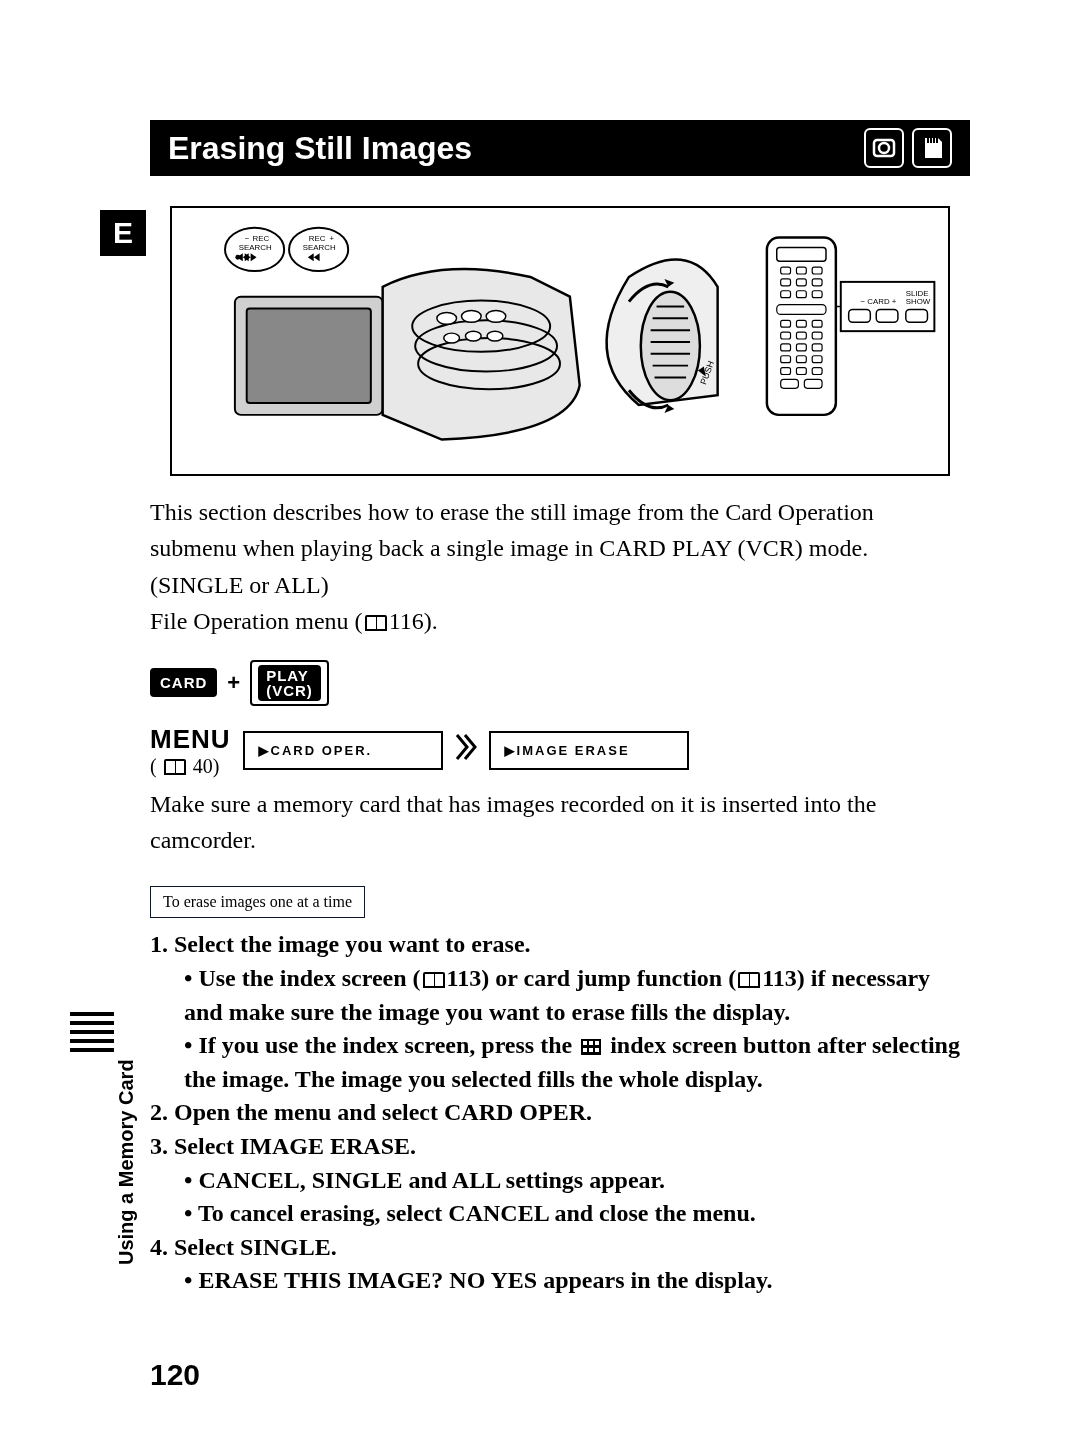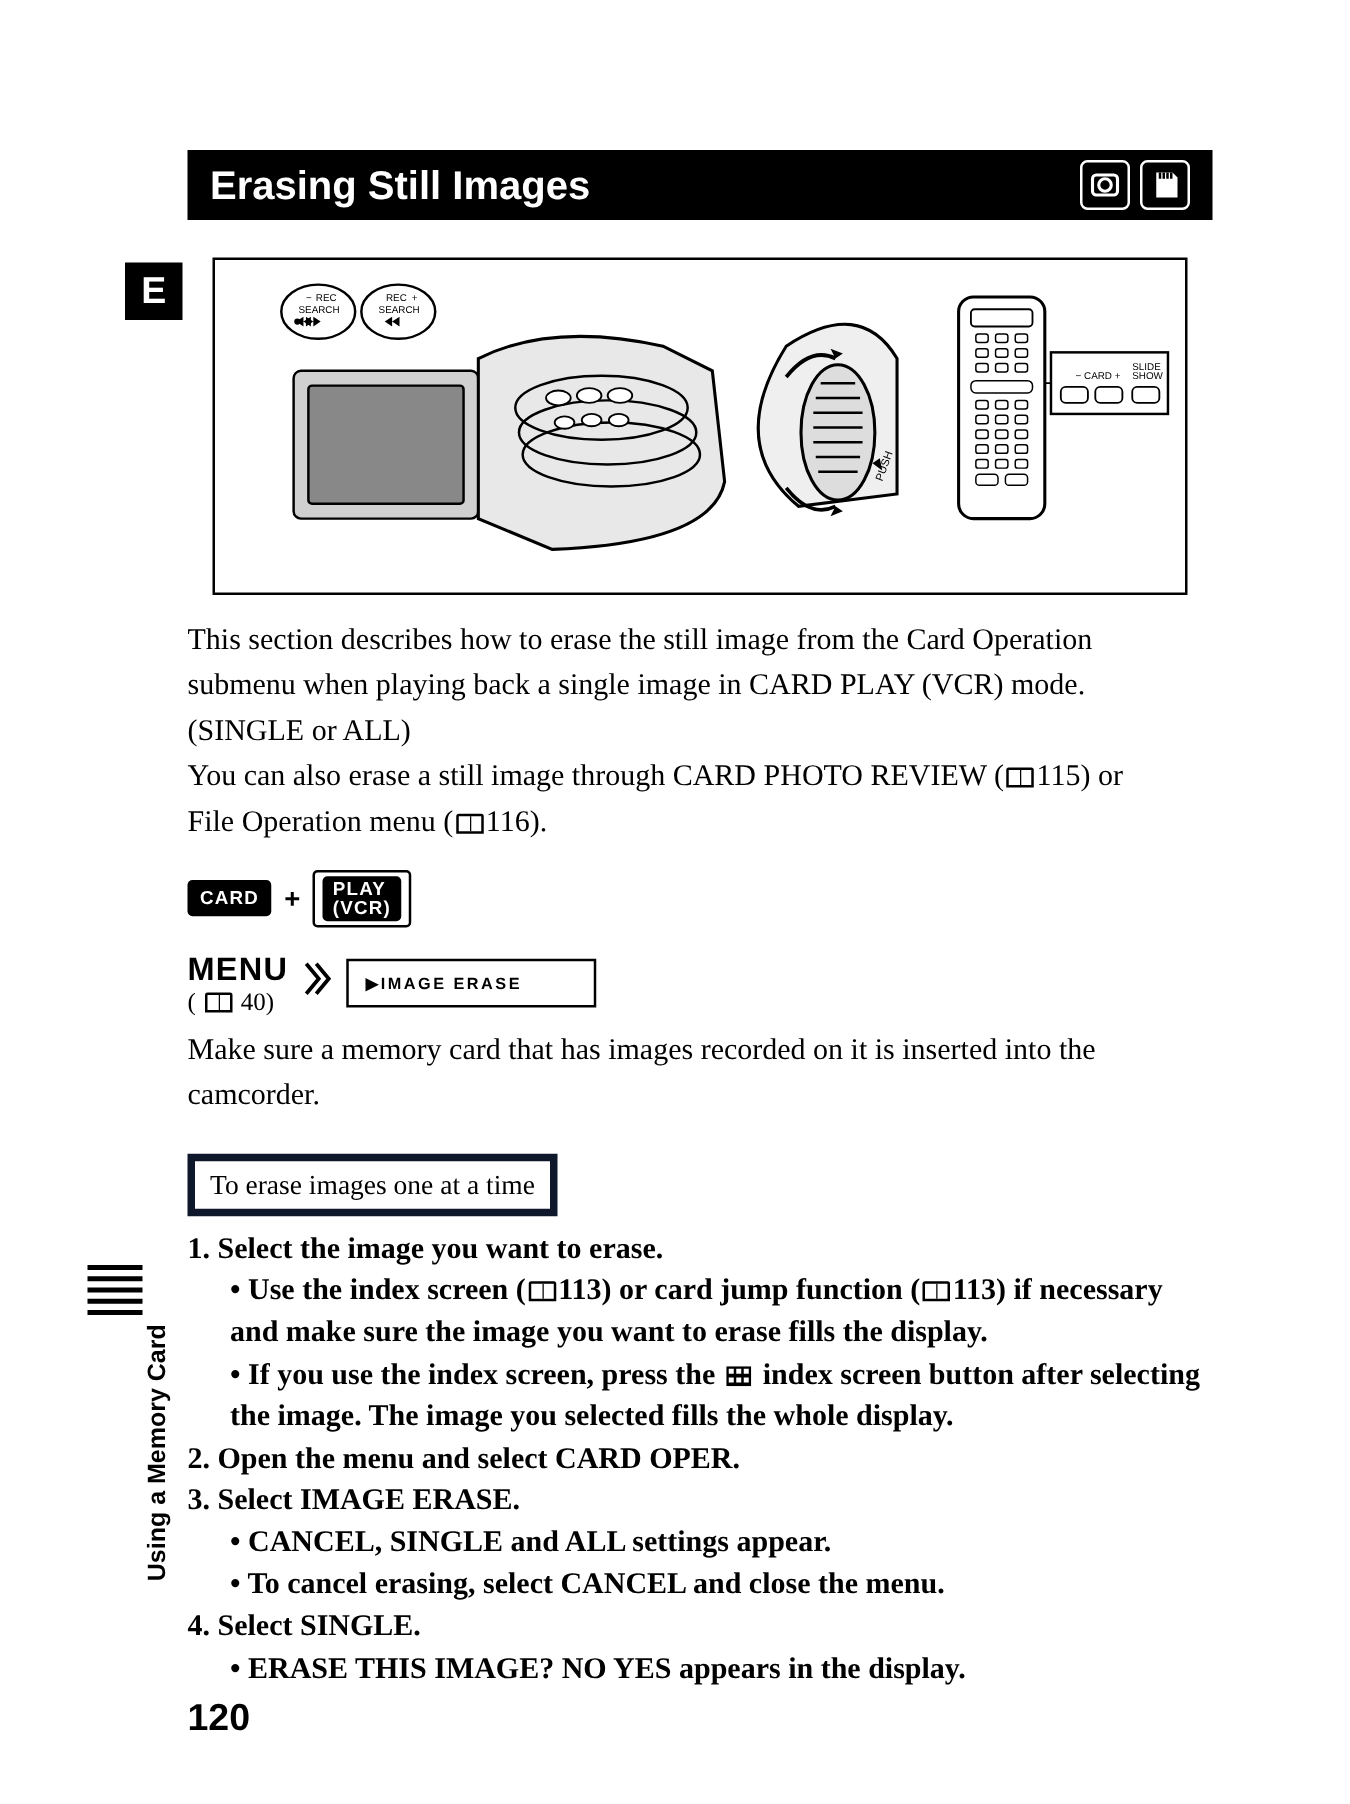--- a/index.html
+++ b/index.html
@@ -20,21 +20,21 @@
   .mode-row { display:flex; align-items:center; gap:10px; margin:22px 0 18px 0; }
   .pill { background:#000; color:#fff; font-family:Arial,Helvetica,sans-serif; font-weight:bold; font-size:15px; padding:6px 10px; border-radius:4px; letter-spacing:1px;}
   .plus { font-family:Arial,Helvetica,sans-serif; font-weight:bold; font-size:22px; }
   .pill-outline { border:2px solid #000; padding:3px 6px; border-radius:4px; display:inline-block;}
   .pill-outline .pill{ display:block; line-height:1; }
   .menu-row { display:flex; align-items:center; gap:12px; margin-bottom:10px;}
   .menu-label { font-family:Arial,Helvetica,sans-serif; font-weight:700; font-size:26px; letter-spacing:1px;}
   .menu-sub { font-family:"Times New Roman",serif; font-size:20px; }
   .menu-box { border:2px solid #000; padding:10px 14px; font-family:Arial,Helvetica,sans-serif; font-size:13px; font-weight:bold; letter-spacing:2px; min-width:200px; }
   .double-arrow { font-size:28px; font-weight:bold; font-family:Arial,Helvetica,sans-serif;}
-  .inset-box { border:6px solid #0f172a; display:inline-block; padding:6px 12px; font-size:22px; margin:26px 12px 10px 0;}
+  .inset-box { border:1px solid #0f172a; display:inline-block; padding:6px 12px; font-size:16px; margin:26px 12px 10px 0;}
   .steps { font-size:24px; line-height:1.4; width:820px;}
   .steps .step-head{ font-weight:bold; }
   .steps ul { list-style:none; padding-left:34px;font-weight:bold;}
   .steps ul li::before{ content:"• "; }
   .section-tab { position:absolute; left:95px; top:1050px; transform:rotate(-90deg); transform-origin:left top; font-family:Arial,Helvetica,sans-serif; font-weight:bold; font-size:20px; white-space:nowrap;}
   .section-lines { position:absolute; left:70px; top:1012px; display:flex; flex-direction:column; gap:5px;}
   .section-lines div{ width:44px; height:4px; background:#000;}
   .page-num { position:absolute; left:150px; bottom:51px; font-family:Arial,Helvetica,sans-serif; font-weight:900; font-size:30px;}
   .grid-icon { display:inline-block; width:20px; height:16px; vertical-align:-2px; margin:0 3px;}
   .grid-icon svg{ width:100%; height:100%;}
@@ -171,43 +171,41 @@
         <line x1="670" y1="100" x2="675" y2="100" stroke="#000" stroke-width="1.5"></line>
       </svg>
     </div>
   </div>
 
   <div class="body-text content-block">
     <p><span>This section describes how to erase the still image from the Card Operation</span></p>
     <p><span>submenu when playing back a single image in CARD PLAY (VCR) mode.</span></p>
     <p><span>(SINGLE or ALL)</span></p>
     <p>
-      <span>You can also erase a still image through CARD PHOTO REVIEW (</span><span class="book-icon"></span><span>115) or</span>
-    </p>
-    <p>
       <span>File Operation menu (</span><span class="book-icon"></span><span>116).</span>
     </p>
   </div>
 
   <div class="mode-row content-block">
     <span class="pill">CARD</span>
     <span class="plus">+</span>
     <span class="pill-outline">
       <span class="pill" style="padding:3px 8px; line-height:1;">
         <span>PLAY</span><br>
         <span>(VCR)</span>
       </span>
     </span>
   </div>
 
   <div class="menu-row content-block">
     <div>
       <div class="menu-label">MENU</div>
       <div class="menu-sub">( <span class="book-icon"></span> <span>40)</span></div>
     </div>
+    <div class="menu-box">▶<span>CARD OPER.</span></div>
     <div class="double-arrow">
       <svg width="22" height="28" viewBox="0 0 22 28">
           <path d="M2 2 L12 14 L2 26 M10 2 L20 14 L10 26" fill="none" stroke="#000" stroke-width="3"></path>
         </svg>
     </div>
     <div class="menu-box">▶<span>IMAGE ERASE</span></div>
   </div>
 
   <div class="body-text content-block">
     <p><span>Make sure a memory card that has images recorded on it is inserted into the</span></p>

